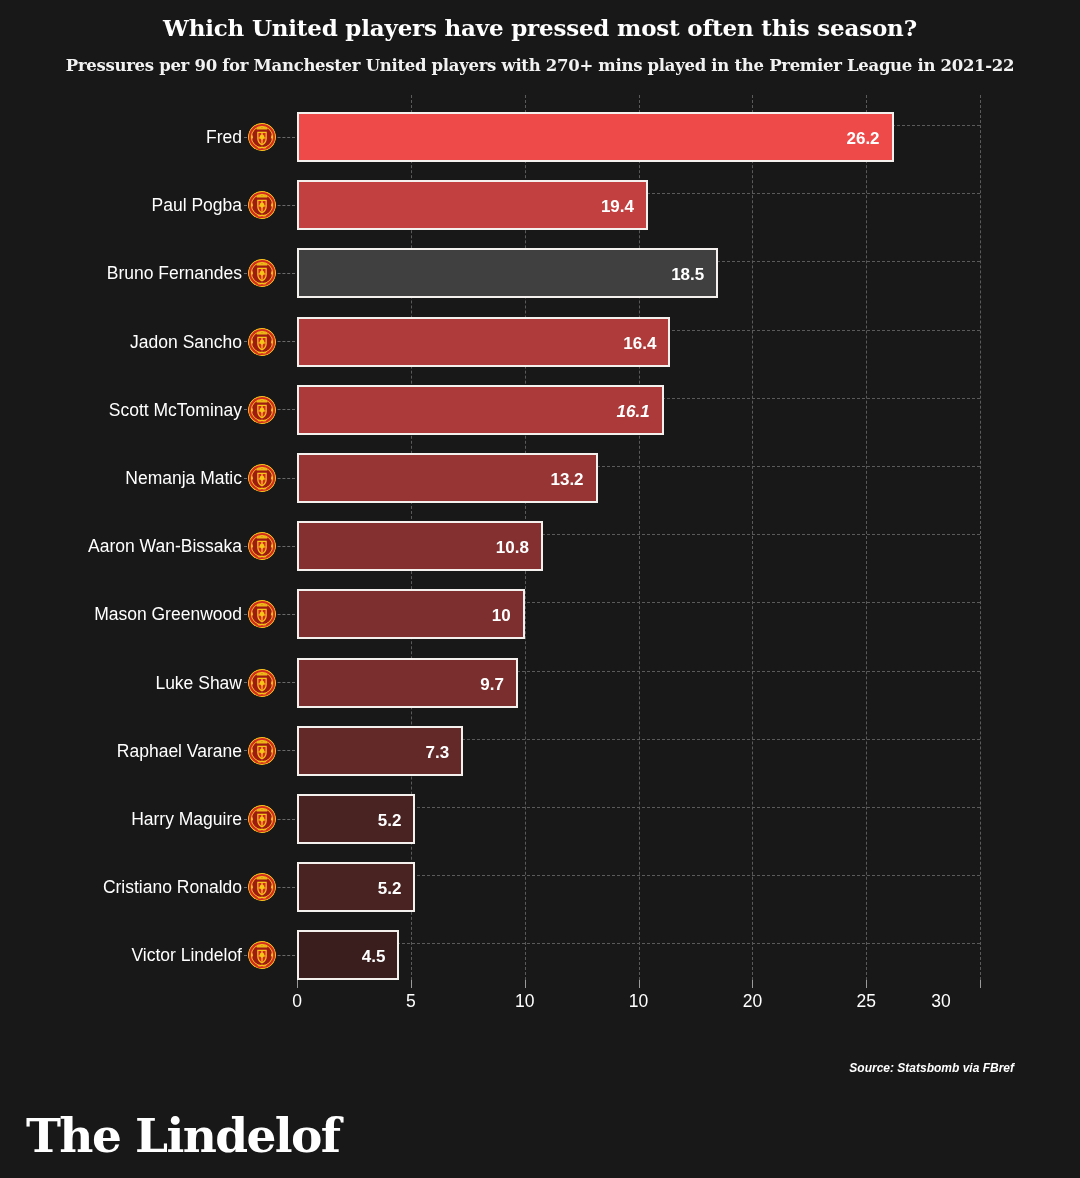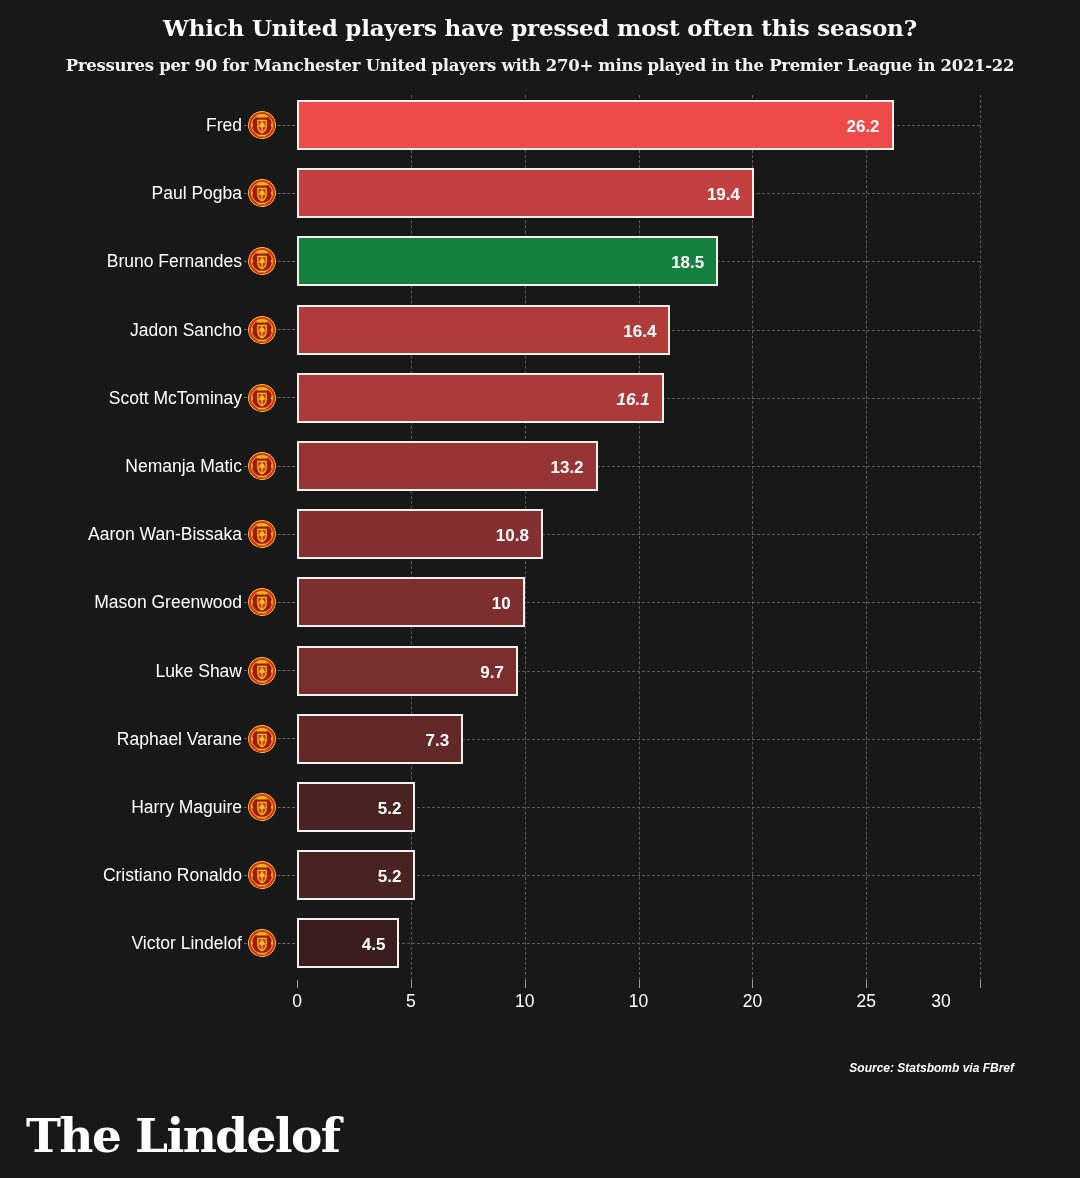--- a/index.html
+++ b/index.html
@@ -72,21 +72,21 @@
   .hgrid {
     position: absolute;
     left: 297px;
     width: 683px;
     height: 0;
     border-top: 1.4px dashed #5a5a5a;
   }
 
   .rows {
     position: absolute;
-    left: 0; top: 0;
+    left: 0; top: 12px;
     width: 1080px;
     height: 885px;
   }
   .row {
     position: absolute;
     left: 0;
     width: 1080px;
     height: 50px;
   }
   .row-label {
@@ -255,21 +255,21 @@
               <path d="M20 6.2 C23 5.2 26 5.8 27.6 7 L27.6 9.2 L12.4 9.2 L12.4 7 C14 5.8 17 5.2 20 6.2 Z" fill="#f5c518" opacity="0.9"></path>
               <path d="M13.2 12.6 L26.8 12.6 L26.8 22.5 C26.8 27.4 23.6 30.6 20 32.2 C16.4 30.6 13.2 27.4 13.2 22.5 Z" fill="#f5c518"></path>
               <path d="M14.9 14.2 L25.1 14.2 L25.1 22.3 C25.1 26.2 22.7 28.8 20 30.2 C17.3 28.8 14.9 26.2 14.9 22.3 Z" fill="#d42b21"></path>
               <rect x="19.1" y="14.2" width="1.8" height="16" fill="#f5c518"></rect>
               <rect x="14.9" y="20.4" width="10.2" height="1.8" fill="#f5c518"></rect>
               <path d="M20 16.4 c1.9 0 3.2 1.4 3.2 3.1 0 2.2 -1.8 3.8 -3.2 4.9 -1.4 -1.1 -3.2 -2.7 -3.2 -4.9 0 -1.7 1.3 -3.1 3.2 -3.1 z" fill="#f5c518"></path>
               <path d="M6.6 17.6 c-1.6 .4 -2.6 1.6 -2.4 2.8 .2 1.2 1.6 1.9 3.1 1.6 z" fill="#f5c518"></path>
               <path d="M33.4 17.6 c1.6 .4 2.6 1.6 2.4 2.8 -.2 1.2 -1.6 1.9 -3.1 1.6 z" fill="#f5c518"></path>
               <path d="M20 33.6 c2.6 1.3 4.9 1.3 6.6 .4 l-1.1 2.1 c-1.9 .7 -3.9 .6 -5.5 -.3 -1.6 .9 -3.6 1 -5.5 .3 l-1.1 -2.1 c1.7 .9 4 .9 6.6 -.4 z" fill="#f5c518" opacity="0.85"></path>
             </svg></div>
-          <div class="bar" style="width: 457px; background: rgb(195, 64, 64);">
+          <div class="bar" style="width: 351px; background: rgb(195, 64, 64);">
             <div class="bar-value">19.4</div>
           </div>
         </div>
         <div class="row" style="top: 141.4px;">
           <div class="row-label">Bruno Fernandes</div>
           <div class="row-connector"></div>
           <div class="badge"><svg viewBox="0 0 40 40" width="28" height="28">
               <circle cx="20" cy="20" r="19.5" fill="#d42b21"></circle>
               <circle cx="20" cy="20" r="19.5" fill="none" stroke="#f5c518" stroke-width="1.6"></circle>
               <circle cx="20" cy="20" r="15.2" fill="#9e1b14"></circle>
@@ -277,21 +277,21 @@
               <path d="M20 6.2 C23 5.2 26 5.8 27.6 7 L27.6 9.2 L12.4 9.2 L12.4 7 C14 5.8 17 5.2 20 6.2 Z" fill="#f5c518" opacity="0.9"></path>
               <path d="M13.2 12.6 L26.8 12.6 L26.8 22.5 C26.8 27.4 23.6 30.6 20 32.2 C16.4 30.6 13.2 27.4 13.2 22.5 Z" fill="#f5c518"></path>
               <path d="M14.9 14.2 L25.1 14.2 L25.1 22.3 C25.1 26.2 22.7 28.8 20 30.2 C17.3 28.8 14.9 26.2 14.9 22.3 Z" fill="#d42b21"></path>
               <rect x="19.1" y="14.2" width="1.8" height="16" fill="#f5c518"></rect>
               <rect x="14.9" y="20.4" width="10.2" height="1.8" fill="#f5c518"></rect>
               <path d="M20 16.4 c1.9 0 3.2 1.4 3.2 3.1 0 2.2 -1.8 3.8 -3.2 4.9 -1.4 -1.1 -3.2 -2.7 -3.2 -4.9 0 -1.7 1.3 -3.1 3.2 -3.1 z" fill="#f5c518"></path>
               <path d="M6.6 17.6 c-1.6 .4 -2.6 1.6 -2.4 2.8 .2 1.2 1.6 1.9 3.1 1.6 z" fill="#f5c518"></path>
               <path d="M33.4 17.6 c1.6 .4 2.6 1.6 2.4 2.8 -.2 1.2 -1.6 1.9 -3.1 1.6 z" fill="#f5c518"></path>
               <path d="M20 33.6 c2.6 1.3 4.9 1.3 6.6 .4 l-1.1 2.1 c-1.9 .7 -3.9 .6 -5.5 -.3 -1.6 .9 -3.6 1 -5.5 .3 l-1.1 -2.1 c1.7 .9 4 .9 6.6 -.4 z" fill="#f5c518" opacity="0.85"></path>
             </svg></div>
-          <div class="bar" style="width: 421.245px; background: #15803d;">
+          <div class="bar" style="width: 421.245px; background: #404040;">
             <div class="bar-value">18.5</div>
           </div>
         </div>
         <div class="row" style="top: 209.6px;">
           <div class="row-label">Jadon Sancho</div>
           <div class="row-connector"></div>
           <div class="badge"><svg viewBox="0 0 40 40" width="28" height="28">
               <circle cx="20" cy="20" r="19.5" fill="#d42b21"></circle>
               <circle cx="20" cy="20" r="19.5" fill="none" stroke="#f5c518" stroke-width="1.6"></circle>
               <circle cx="20" cy="20" r="15.2" fill="#9e1b14"></circle>

